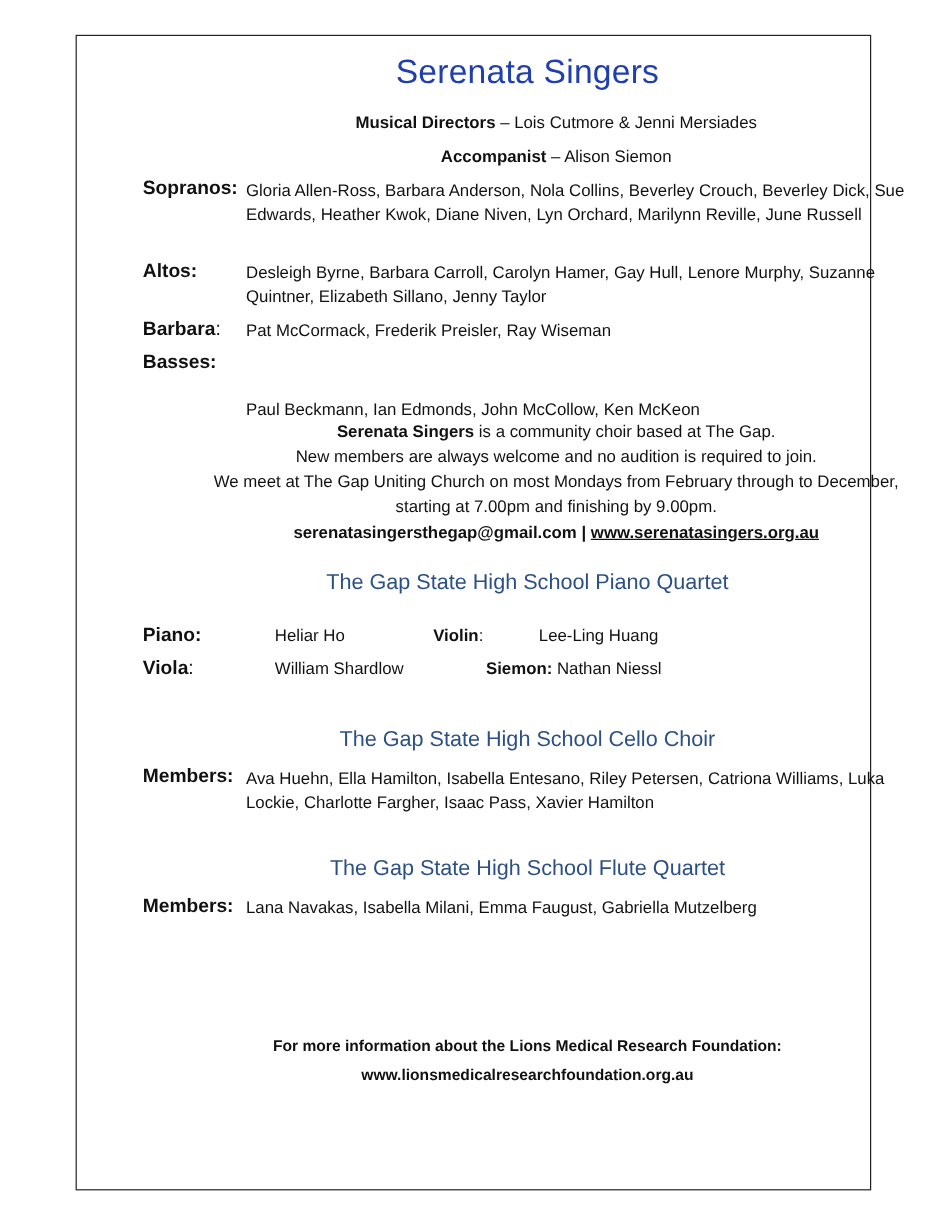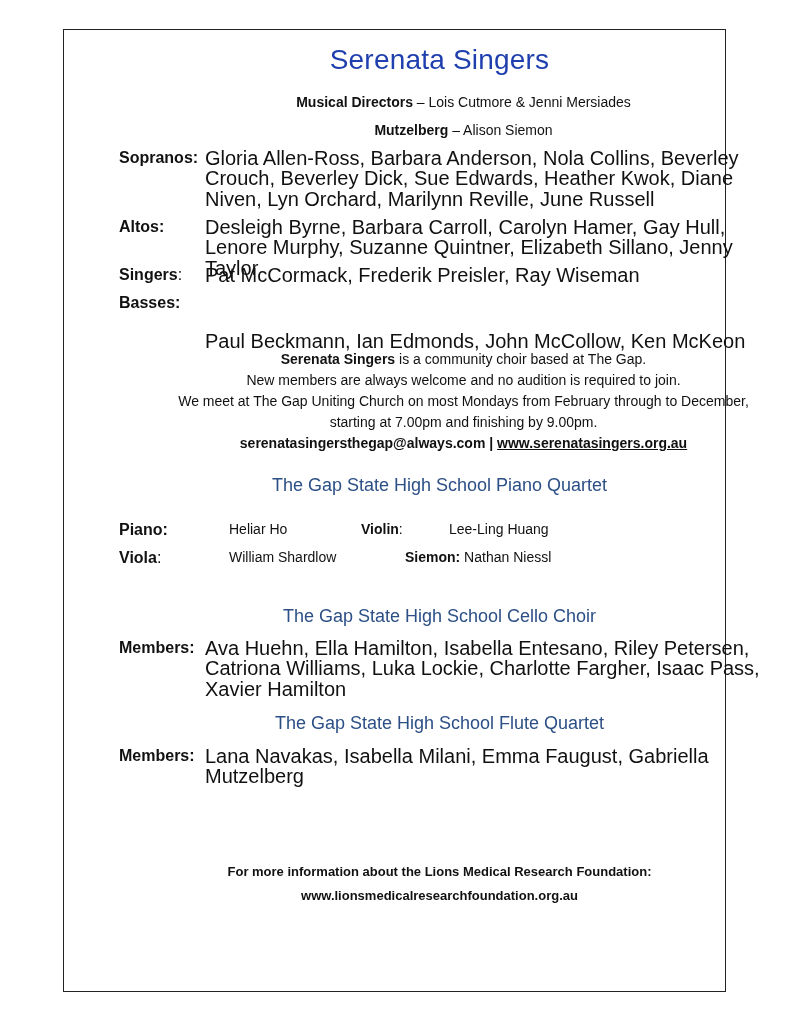--- a/index.html
+++ b/index.html
@@ -7,58 +7,58 @@
            font-family: "Liberation Sans", "DejaVu Sans", sans-serif; color: #111; }
     .frame { position: absolute; left: 63px; top: 29px; width: 663px; height: 963px;
              border: 1.5px solid #222; box-sizing: border-box; }
     .abs { position: absolute; white-space: nowrap; padding-left: 44px; }
     .center { left: 0; width: 791px; text-align: center; }
     .title { top: 44px; font-size: 28px; color: #1f3fae; letter-spacing: 0.2px; }
     .line { font-size: 14px; line-height: 20px; margin-left: 24px; }
     .b { font-weight: bold; }
     .sec-title { font-size: 18px; color: #2c4f86; }
     .lbl { left: 75px; font-weight: bold; font-size: 16px; }
-    .val { left: 161px; font-size: 20px; line-height: 20.5px; width: 560px; white-space: normal; }
+    .val { left: 161px; font-size: 14px; line-height: 20.5px; width: 560px; white-space: normal; }
     .u { text-decoration: underline; }
     .footer { font-size: 13px; font-weight: bold; line-height: 23px; }
   </style>
 </head>
 <body>
 
 <div class="frame"></div>
 
 <div class="abs center title">Serenata Singers</div>
 
 <div class="abs center line" style="top:92px;">
   <span class="b">Musical Directors</span><span> – Lois Cutmore &amp; Jenni Mersiades</span>
 </div>
 <div class="abs center line" style="top:120px;">
-  <span class="b">Mutzelberg</span><span> – Alison Siemon</span>
+  <span class="b">Accompanist</span><span> – Alison Siemon</span>
 </div>
 
 <div class="abs lbl" style="top:149px;">Sopranos:</div>
 <div class="abs val" style="top:147.5px;">Gloria Allen-Ross, Barbara Anderson, Nola Collins, Beverley Crouch, Beverley Dick, Sue Edwards, Heather Kwok, Diane Niven, Lyn Orchard, Marilynn Reville, June Russell</div>
 
 <div class="abs lbl" style="top:218px;">Altos:</div>
 <div class="abs val" style="top:216.5px;">Desleigh Byrne, Barbara Carroll, Carolyn Hamer, Gay Hull, Lenore Murphy, Suzanne Quintner, Elizabeth Sillano, Jenny Taylor</div>
 
-<div class="abs lbl" style="top:266px;"><span>Singers</span><span style="font-weight:normal">:</span></div>
+<div class="abs lbl" style="top:266px;"><span>Barbara</span><span style="font-weight:normal">:</span></div>
 <div class="abs val" style="top:264.5px;">Pat McCormack, Frederik Preisler, Ray Wiseman</div>
 
 <div class="abs lbl" style="top:294px;">Basses:</div>
 <div class="abs val" style="top:292.5px;margin-top:38px;">Paul Beckmann, Ian Edmonds, John McCollow, Ken McKeon</div>
 
 <div class="abs center line" style="top:349px;">
   <span class="b">Serenata Singers</span><span> is a community choir based at The Gap.</span>
 </div>
 <div class="abs center line" style="top:370px;">New members are always welcome and no audition is required to join.</div>
 <div class="abs center line" style="top:391px;">We meet at The Gap Uniting Church on most Mondays from February through to December,</div>
 <div class="abs center line" style="top:412px;">starting at 7.00pm and finishing by 9.00pm.</div>
 <div class="abs center line b" style="top:433px;">
-  <span>serenatasingersthegap@always.com</span><span> | </span><span class="u">www.serenatasingers.org.au</span>
+  <span>serenatasingersthegap@gmail.com</span><span> | </span><span class="u">www.serenatasingers.org.au</span>
 </div>
 
 <div class="abs center sec-title" style="top:475px;">The Gap State High School Piano Quartet</div>
 
 <div class="abs lbl" style="top:521px;text-align:center;">Piano:</div>
 <div class="abs line" style="left:161px; top:519px;">Heliar Ho</div>
 <div class="abs line" style="left:293px; top:519px;"><span class="b">Violin</span><span>:</span></div>
 <div class="abs line" style="left:381px; top:519px;">Lee-Ling Huang</div>
 
 <div class="abs lbl" style="top:549px; font-weight:normal;"><span class="b">Viola</span><span>:</span></div>

